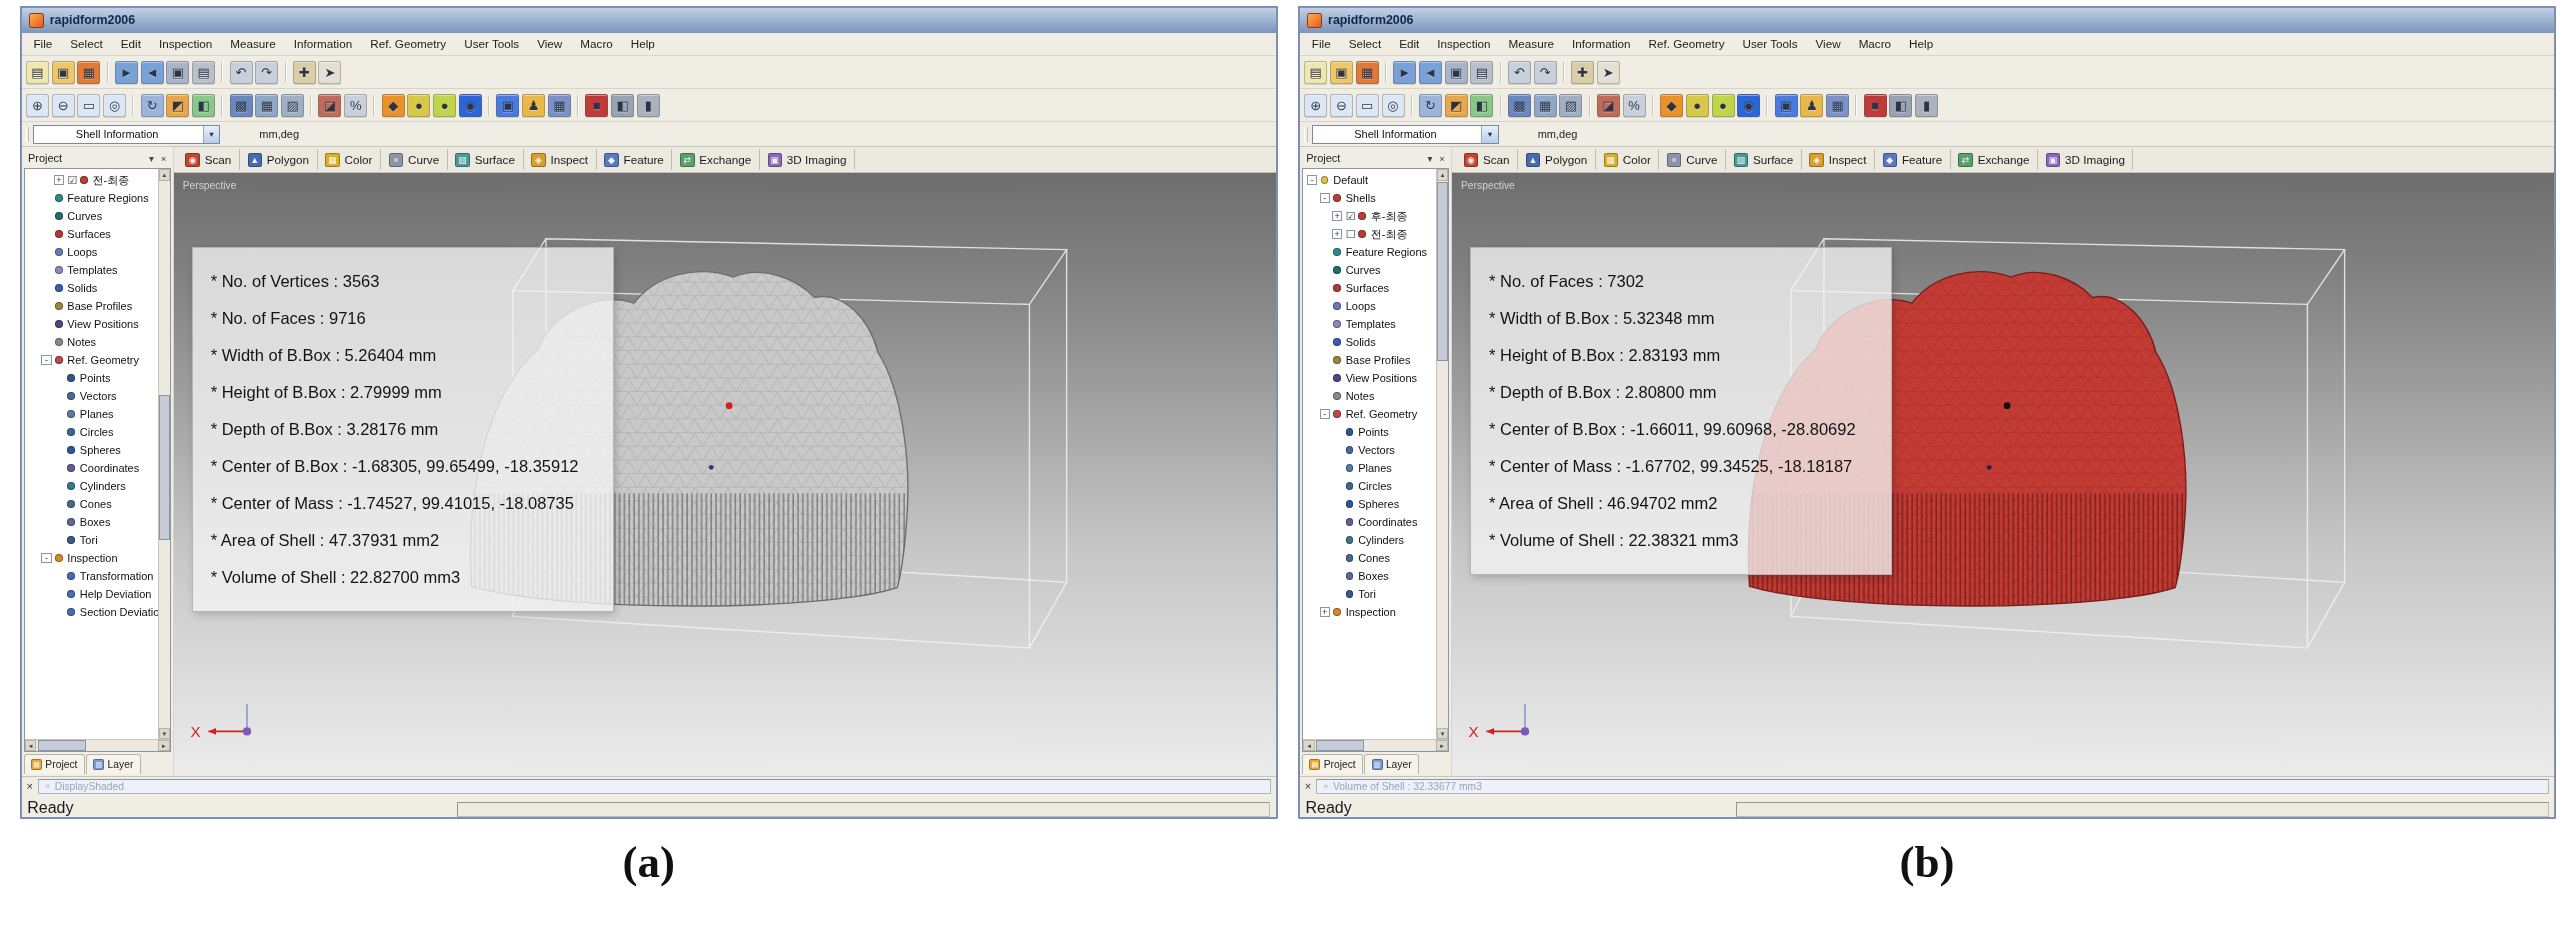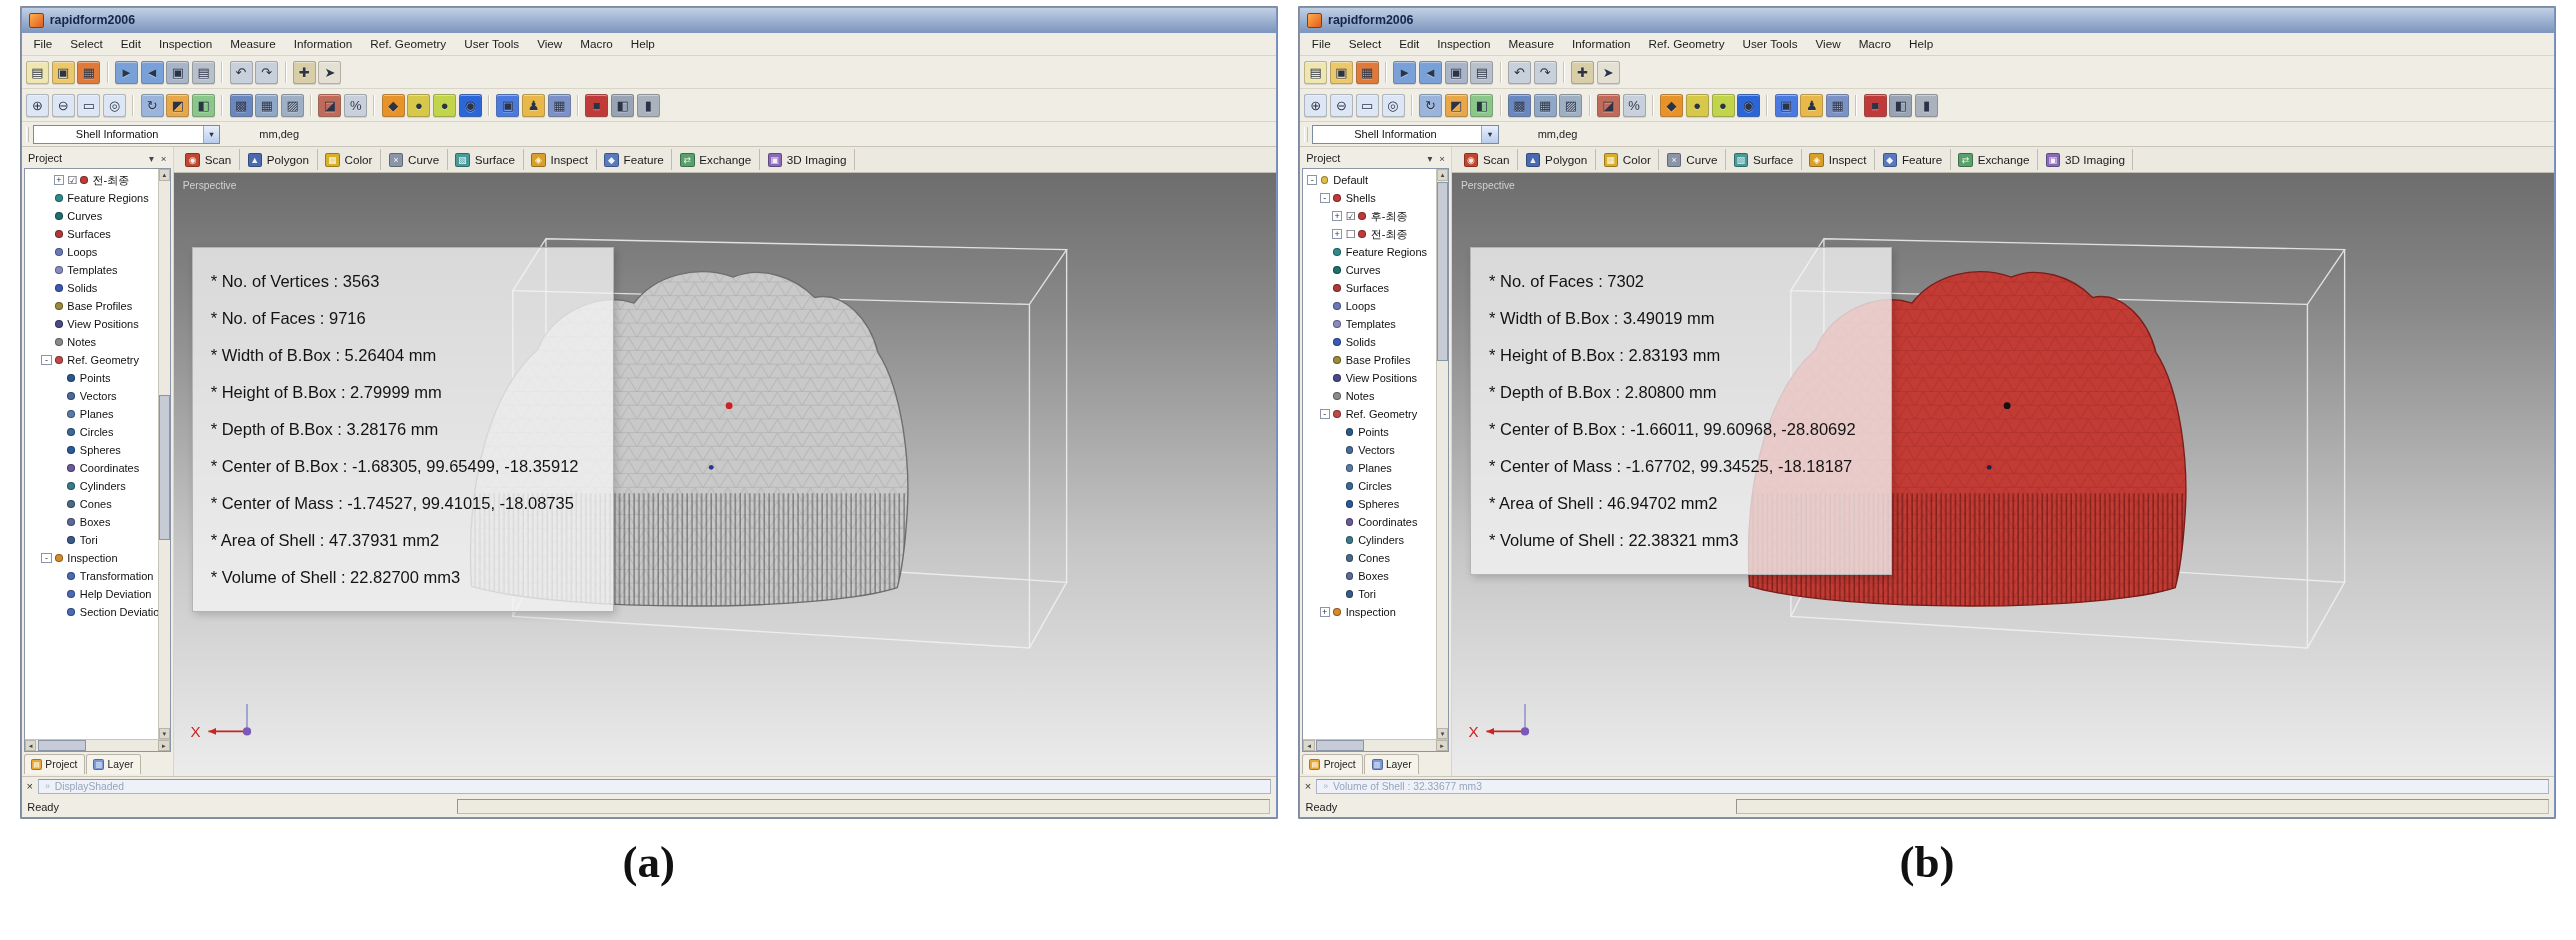--- a/index.html
+++ b/index.html
@@ -83,21 +83,21 @@
     position: absolute; left: 18px; top: 74px; width: 422px; padding: 15px 18px;
     background: rgba(243,243,243,.78); border: 0.7px solid #b4b4b4; box-shadow: 2.1px 2.8px 8.3px rgba(0,0,0,.2);
   }
   .info-line { font-size: 16.5px; line-height: 37px; color: #131313; white-space: nowrap; }
 
   .cmdrow { height: 20.7px; flex: none; background: #f0ede4; border-top: 0.7px solid #c8c4b8; display: flex; align-items: center; gap: 4.8px; padding: 0 4.8px; }
   .cmd-x { font-size: 11px; color: #333; line-height: 1; }
   .cmd-field { flex: 1; height: 15px; background: #eef2f8; border: 0.7px solid #aab4c4; border-top-color: #8a94a8; display: flex; align-items: center; gap: 4.8px; padding: 0 6.2px; font-size: 10.3px; color: #96a4bc; }
   .cmd-prompt { font-size: 9px; color: #a8b2c4; }
 
-  .statusbar { height: 20.7px; flex: none; background: #f0ede4; display: flex; align-items: center; gap: 9.7px; padding: 0 5.5px; font-size: 11px; color: #1c1c1c; }
+  .statusbar { height: 20.7px; flex: none; background: #f0ede4; display: flex; align-items: flex-end; gap: 9.7px; padding: 0 5.5px; font-size: 16px; color: #1c1c1c; }
   .sb-panel { flex: 1; max-width: 813px; margin-left: auto; height: 14.5px; background: #edeae0; border: 0.7px solid #c0bcb0; border-top-color: #98948a; border-left-color: #98948a; }
 </style>
 </head>
 <body>
 
 <div class="fig fig-a">
   <div class="win win-a">
 
     <div class="titlebar">
       <span class="app-icon"></span>
@@ -964,21 +964,21 @@
               <path d="M50,816 l11,-5 l0,10 Z" fill="#cc2222"></path>
               <text x="24" y="824" fill="#cc2222" font-size="22" font-family="Liberation Sans, sans-serif">X</text>
               <line x1="106" y1="816" x2="106" y2="776" stroke="#8888cc" stroke-width="2"></line>
               <circle cx="106" cy="816" r="6" fill="#7a5ab8"></circle>
             </g>
           </svg>
           <div class="persp">Perspective</div>
           <div class="info-panel">
 
               <div class="info-line">* No. of Faces : 7302</div>
-              <div class="info-line">* Width of B.Box : 3.49019 mm</div>
+              <div class="info-line">* Width of B.Box : 5.32348 mm</div>
               <div class="info-line">* Height of B.Box : 2.83193 mm</div>
               <div class="info-line">* Depth of B.Box : 2.80800 mm</div>
               <div class="info-line">* Center of B.Box :  -1.66011,  99.60968, -28.80692</div>
               <div class="info-line">* Center of Mass :  -1.67702,  99.34525, -18.18187</div>
               <div class="info-line">* Area of Shell : 46.94702 mm2</div>
               <div class="info-line">* Volume of Shell : 22.38321 mm3</div>
             </div>
         </div>
       </div>
     </div>

